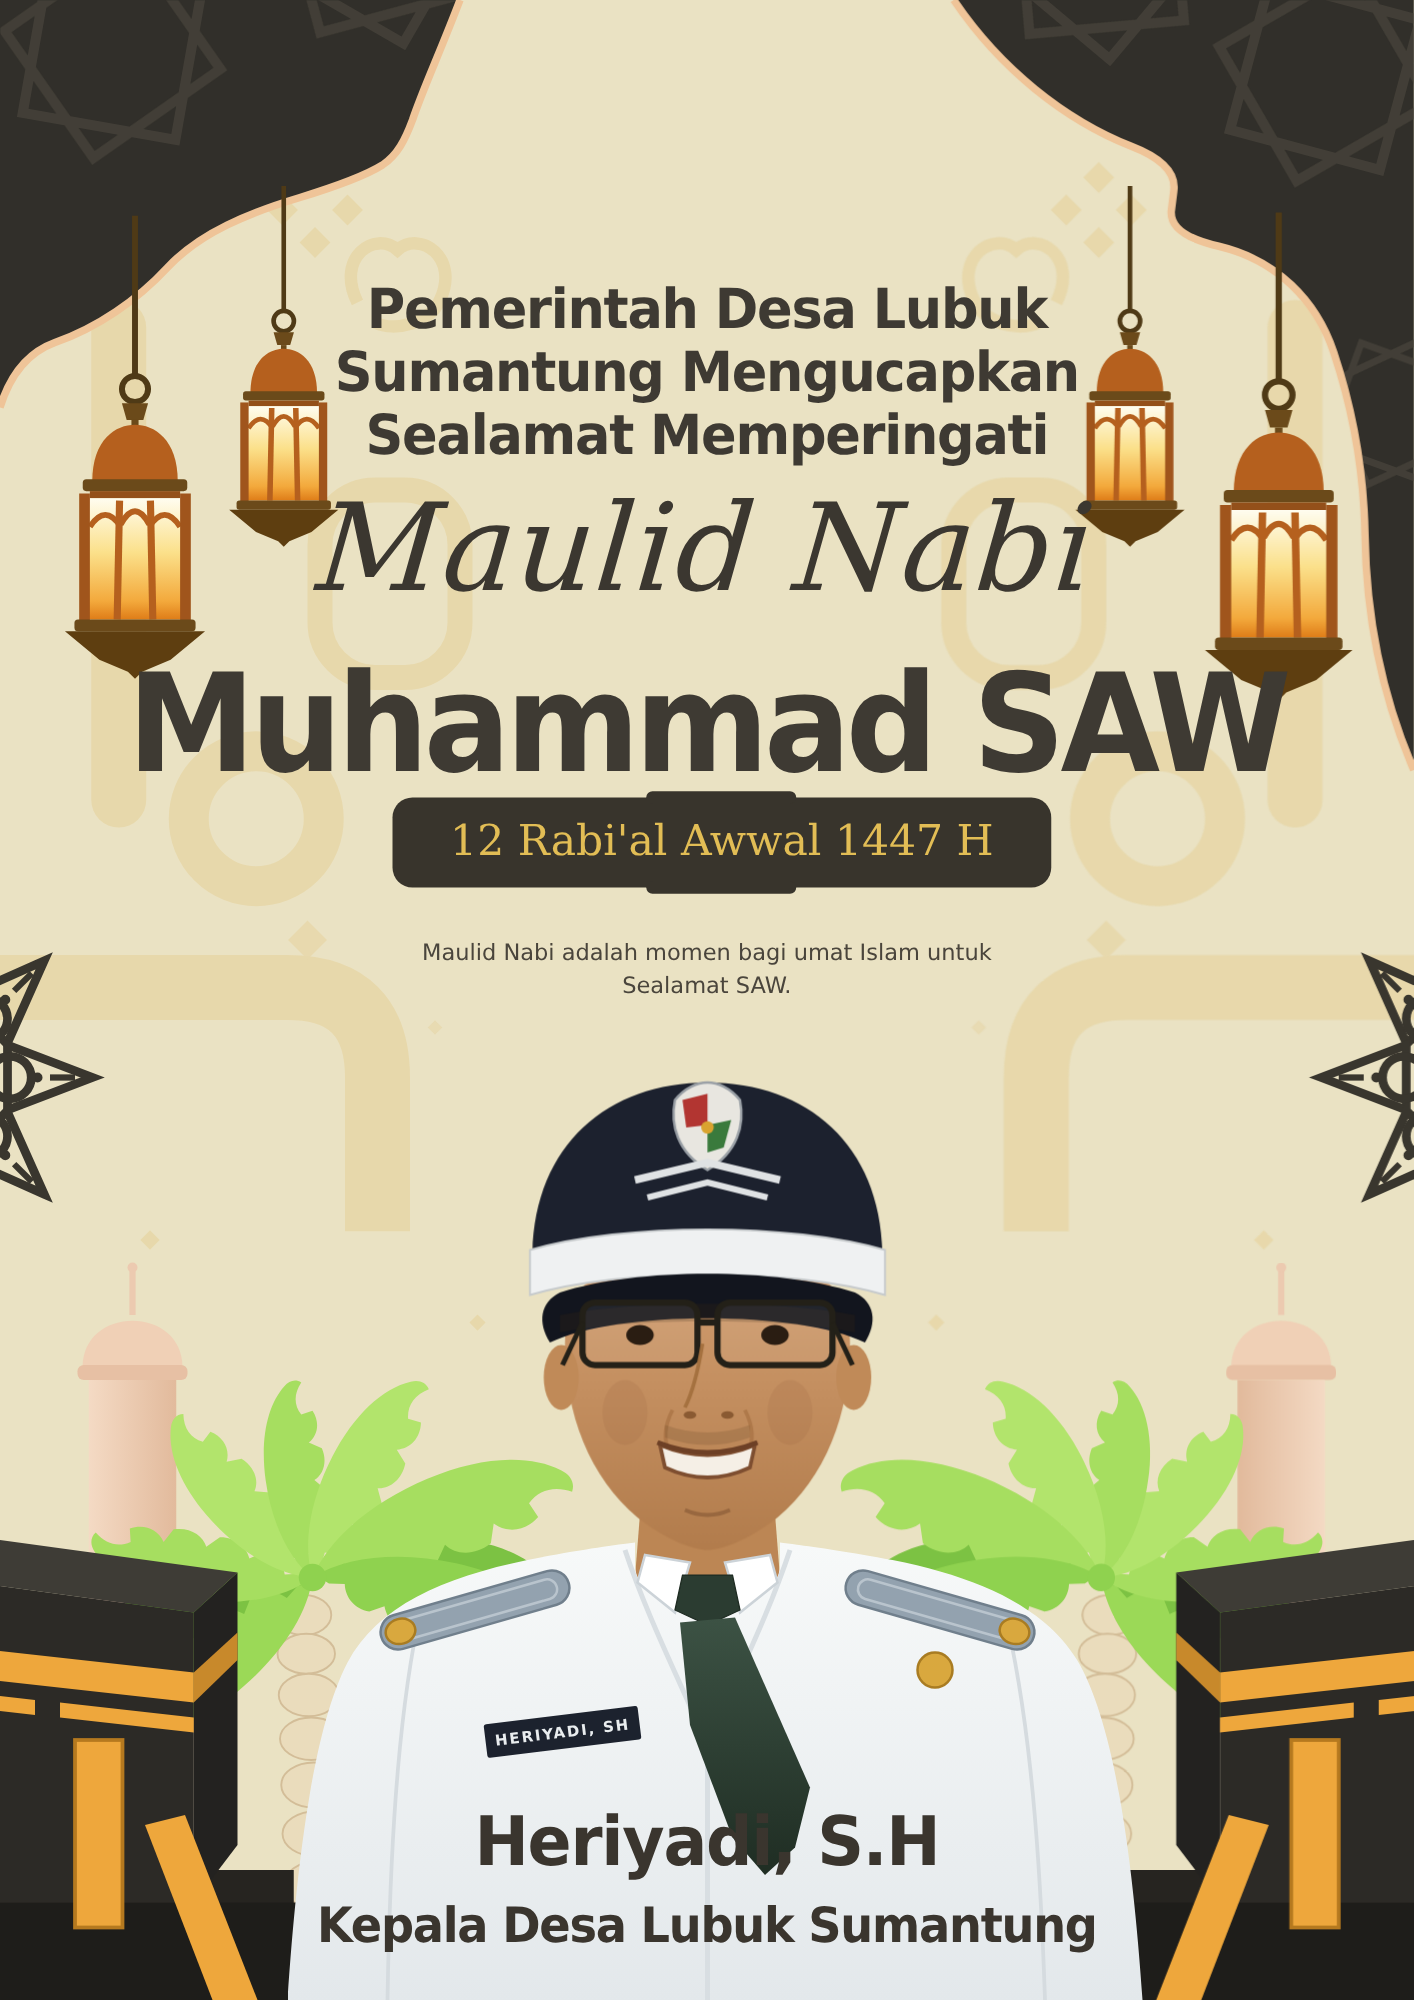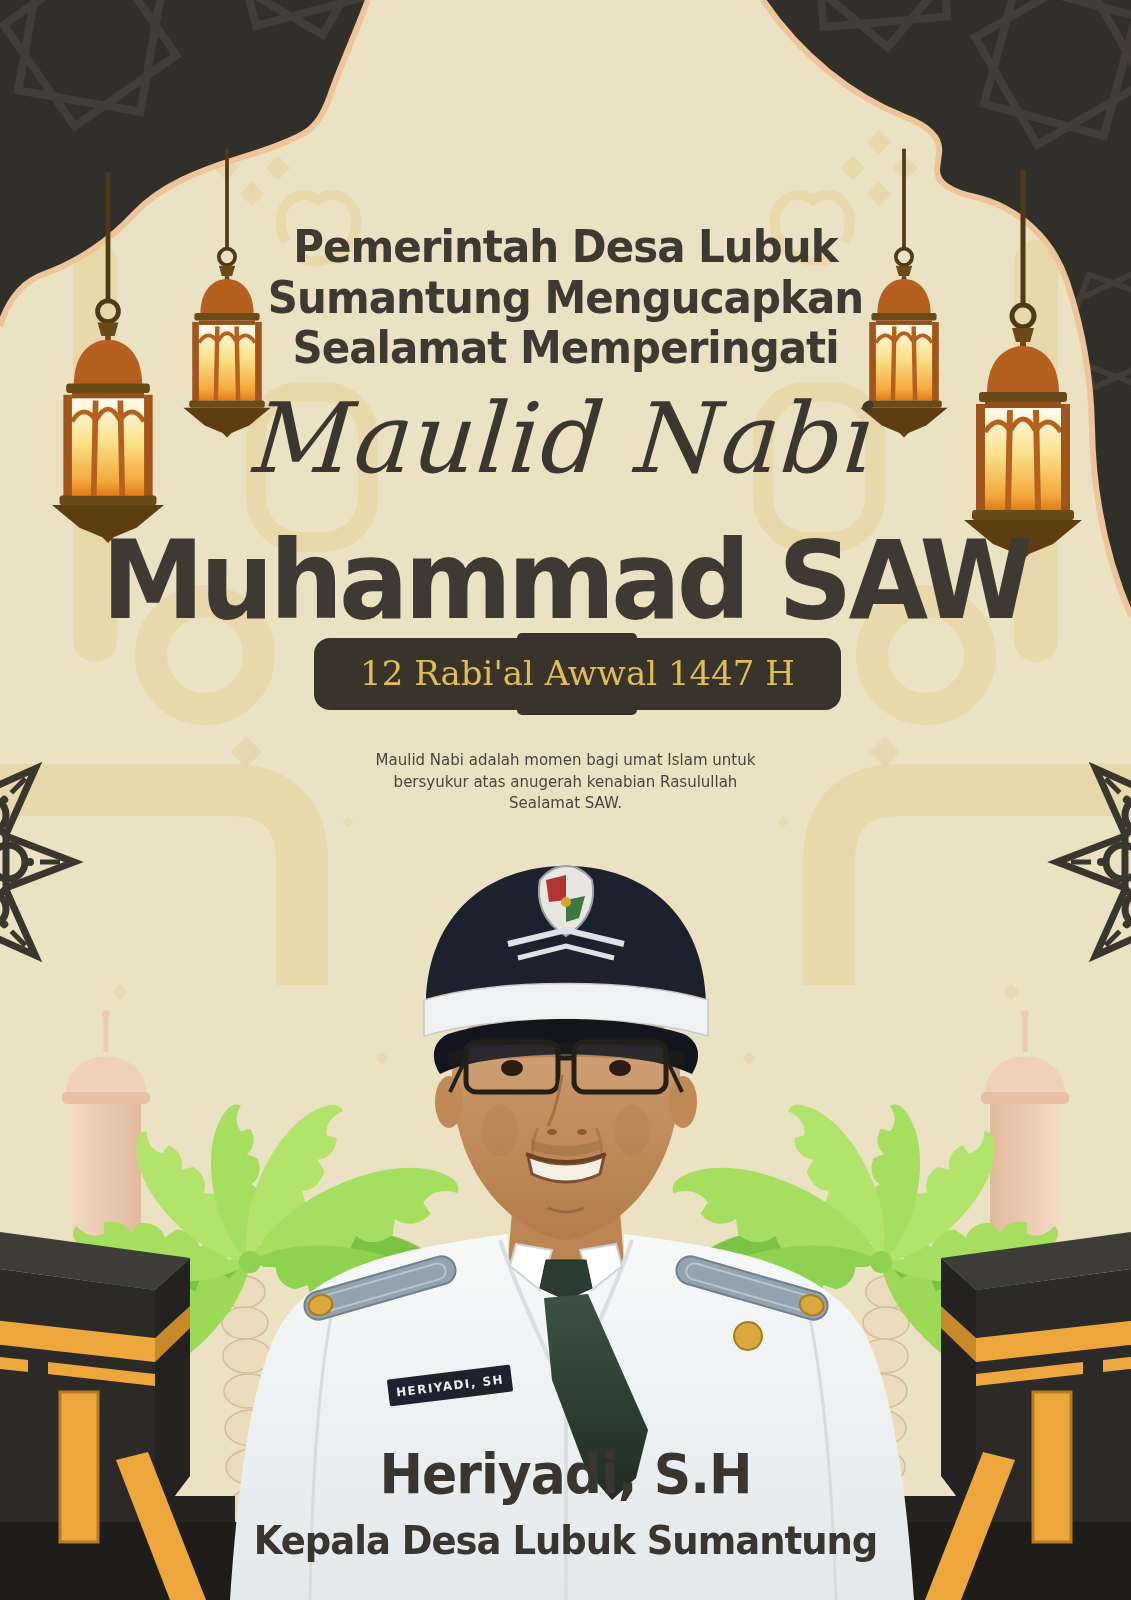--- a/index.html
+++ b/index.html
@@ -14,21 +14,21 @@
   .main-title{top:520px;font-size:103px;font-weight:bold;letter-spacing:-4px;
               transform:scaleY(1.06);}
   .badge-wrap{top:638px;margin-left:12px;}
   .date-badge{display:inline-block;background:#38342c;color:#e2bd55;
               font-family:"DejaVu Serif",serif;font-size:34px;
               padding:15px 46px 17px;border-radius:16px;position:relative;}
   .date-badge::before,.date-badge::after{content:"";position:absolute;left:50%;
               transform:translateX(-50%);width:120px;height:10px;background:#38342c;
               border-radius:5px;}
   .date-badge::before{top:-5px;} .date-badge::after{bottom:-5px;}
-  .descr{top:750px;font-size:15px;line-height:1.44;color:#4a453c;}
+  .descr{top:750px;font-size:18px;line-height:1.44;color:#4a453c;}
   .sig-name{top:1444px;font-size:52px;font-weight:bold;letter-spacing:-1px;
             color:#3a352e;transform:scaleY(1.05);}
   .sig-title{top:1519px;font-size:37px;font-weight:bold;letter-spacing:-1px;
              color:#3a352e;transform:scaleY(1.05);}
   .name-tag{position:absolute;left:388px;top:1372px;width:124px;height:27px;
             background:#1c222e;color:#e9edef;font-size:12px;font-weight:bold;
             letter-spacing:1.5px;display:flex;align-items:center;justify-content:center;
             transform:rotate(-7deg);border-radius:2px;}
 </style>
 </head>
@@ -319,21 +319,20 @@
   <div class="ov script-title">Maulid Nabi</div>
 
   <div class="ov main-title">Muhammad SAW</div>
 
   <div class="ov badge-wrap">
     <span class="date-badge">12 Rabi'al Awwal 1447 H</span>
   </div>
 
   <div class="ov descr">
     <div>Maulid Nabi adalah momen bagi umat Islam untuk</div>
-    <div>bersyukur atas anugerah kenabian Rasulullah</div>
     <div>Sealamat SAW.</div>
   </div>
 
   <div class="ov sig-name">Heriyadi, S.H</div>
 
   <div class="ov sig-title">Kepala Desa Lubuk Sumantung</div>
 
 </div>
 
 </body></html>

